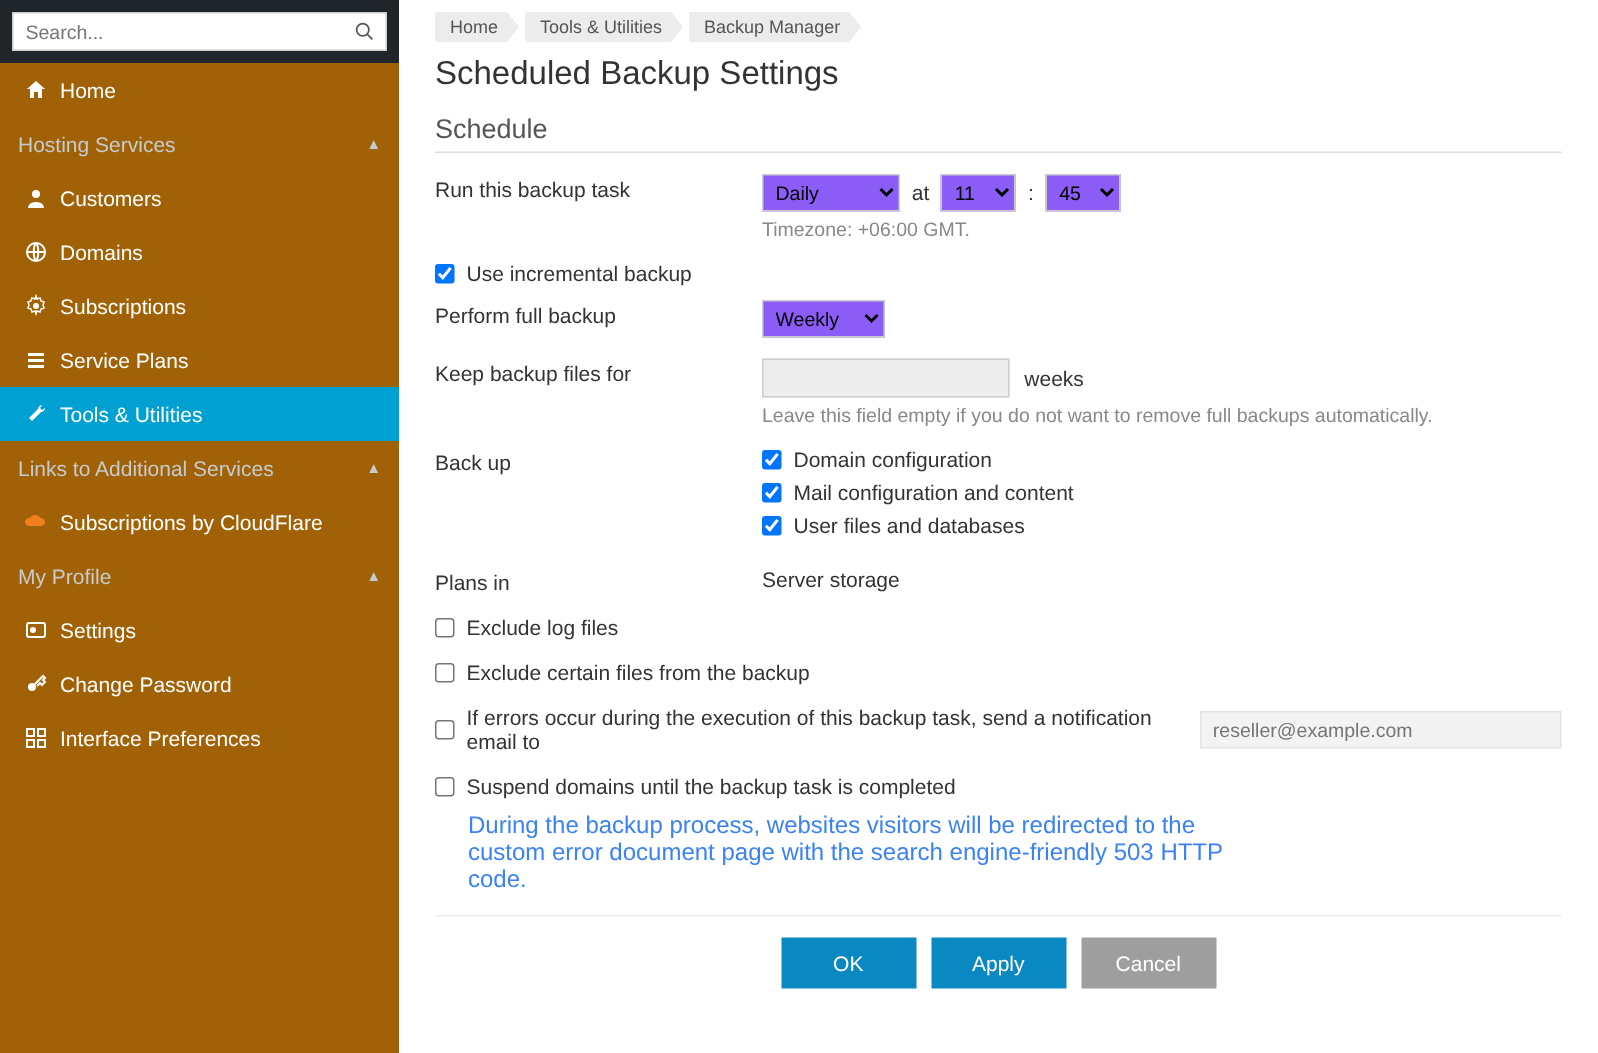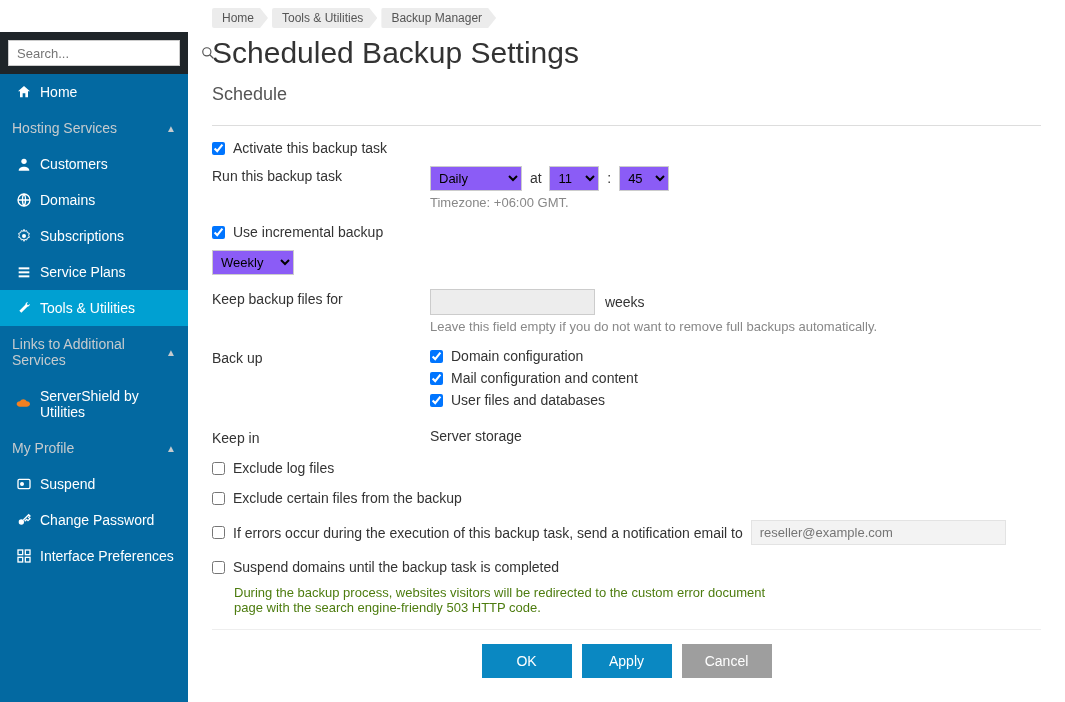--- a/index.html
+++ b/index.html
@@ -1,50 +1,50 @@
 <!DOCTYPE html>
 <html><head>
 <meta charset="utf-8">
 <style>
 * { box-sizing: border-box; margin: 0; padding: 0; }
 body { font-family: "Segoe UI", Arial, sans-serif; font-size: 14px; color: #333; background: #fff; }
 .container { display: flex; width: 1065px; height: 702px; }
-.sidebar { width: 188px; background: #0369a1; color: #c6cbce; flex-shrink: 0; margin-top: 32px; }
+.sidebar { width: 266px; background: #a16207; color: #c6cbce; flex-shrink: 0; }
 .search-wrap { background: #1f2529; padding: 8px; }
 .search-box { display: flex; background: #fff; border: 1px solid #ccc; height: 26px; align-items: center; }
 .search-input { flex: 1; border: none; outline: none; padding: 0 8px; font-size: 13px; color: #888; background: transparent; }
 .search-btn { width: 28px; border: none; background: transparent; display: flex; align-items: center; justify-content: center; cursor: pointer; }
 .nav-section-title { display: flex; justify-content: space-between; align-items: center; padding: 10px 12px; font-size: 14px; color: #c6cbce; cursor: pointer; }
 .nav-item { display: flex; align-items: center; padding: 10px 12px 10px 16px; color: #fff; cursor: pointer; }
 .nav-item.active { background: #00a0d2; }
 .nav-item .icon-slot { width: 24px; display: inline-flex; align-items: center; justify-content: flex-start; }
 .nav-item span.label { flex: 1; }
 .chevron { font-size: 10px; }
 .main { flex: 1; padding: 0 24px 24px 24px; overflow-y: auto; }
 .breadcrumb { display: flex; gap: 4px; padding: 8px 0 6px 0; align-items: center; }
 .crumb { background: #ececec; color: #555; padding: 3px 14px 3px 10px; font-size: 12px; position: relative; cursor: pointer; border-radius: 2px; clip-path: polygon(0 0, calc(100% - 8px) 0, 100% 50%, calc(100% - 8px) 100%, 0 100%); }
-h1.page-title { font-size: 30px; font-weight: 400; color: #333; margin: 2px 0 14px 0; }
-h2.section-title { font-size: 18px; font-weight: 400; color: #555; border-bottom: 1px solid #ddd; padding-bottom: 20px; margin-bottom: 14px; }
+h1.page-title { font-size: 22px; font-weight: 400; color: #333; margin: 2px 0 14px 0; }
+h2.section-title { font-size: 18px; font-weight: 400; color: #555; border-bottom: 1px solid #ddd; padding-bottom: 4px; margin-bottom: 14px; }
 .form-row { display: flex; align-items: flex-start; margin-bottom: 14px; }
 .form-label { width: 218px; flex-shrink: 0; padding-top: 2px; color: #333; }
 .form-content { flex: 1; }
 .checkbox-row { display: flex; align-items: center; margin-bottom: 10px; }
 .checkbox-row input[type=checkbox] { margin-right: 8px; }
 .hint { color: #888; font-size: 13px; margin-top: 4px; }
 select { background: #8b5cf6; border: 1px solid #ccc; padding: 3px 4px; font-size: 13px; }
 input[type=text].tf { background: #ededed; border: 1px solid #ccc; padding: 3px 6px; font-size: 13px; width: 165px; height: 26px; }
 input[type=text].email { background: #f3f3f3; border: 1px solid #e3e3e3; padding: 4px 8px; font-size: 13px; width: 255px; color: #888; margin-left: 8px; }
 .stack .checkbox-row { margin-bottom: 6px; }
 .store-link { color: #1e88c7; text-decoration: none; cursor: pointer; }
 .divider { border-top: 1px solid #eee; margin: 14px 0; }
 .buttons { display: flex; gap: 10px; justify-content: center; margin-top: 10px; }
 .btn { min-width: 90px; height: 34px; border: none; font-size: 14px; cursor: pointer; color: #fff; font-weight: 500; }
 .btn-primary { background: #0a88c2; }
 .btn-cancel { background: #9e9e9e; }
-.exclude-hint { color: #4d7c0f; font-size: 13px; margin: 4px 0 12px 22px; max-width: 540px; }
+.exclude-hint { color: #3b82f6; font-size: 16px; margin: 4px 0 12px 22px; max-width: 540px; }
 svg { display: inline-block; vertical-align: middle; }
 </style>
 </head>
 <body>
 
 <div class="container">
   <div class="sidebar">
     <div class="search-wrap">
       <div class="search-box">
         <input class="search-input" type="text" placeholder="Search..." style="">
@@ -119,35 +119,35 @@
     <div class="nav-section-title">
       <span>Links to Additional Services</span>
       <span class="chevron">▲</span>
     </div>
     <div class="nav-item">
       <span class="icon-slot">
           <svg width="16" height="12" viewBox="0 0 24 16" fill="#f38020">
             <path d="M6 12c-3 0-5-2-5-4s2-4 5-4c1-2 3-3 5-3s4 1 5 3c3 0 5 2 5 4s-2 4-5 4H6z"></path>
           </svg>
         </span>
-      <span class="label">ServerShield by Utilities</span>
+      <span class="label">Subscriptions by CloudFlare</span>
     </div>
 
     <div class="nav-section-title">
       <span>My Profile</span>
       <span class="chevron">▲</span>
     </div>
     <div class="nav-item">
       <span class="icon-slot">
           <svg width="16" height="16" viewBox="0 0 24 24" fill="none" stroke="#fff" stroke-width="2">
             <rect x="3" y="5" width="18" height="14" rx="2"></rect>
             <circle cx="9" cy="12" r="2" fill="#fff"></circle>
           </svg>
         </span>
-      <span class="label">Suspend</span>
+      <span class="label">Settings</span>
     </div>
     <div class="nav-item">
       <span class="icon-slot">
           <svg width="16" height="16" viewBox="0 0 24 24" fill="#fff">
             <circle cx="8" cy="15" r="4"></circle>
             <path d="M11 12l8-8 2 2-2 2 2 2-3 3-2-2-3 3" stroke="#fff" stroke-width="2" fill="none"></path>
           </svg>
         </span>
       <span class="label">Change Password</span>
     </div>
@@ -168,43 +168,40 @@
     <div class="breadcrumb">
       <span class="crumb">Home</span>
       <span class="crumb">Tools &amp; Utilities</span>
       <span class="crumb">Backup Manager</span>
     </div>
 
     <h1 class="page-title">Scheduled Backup Settings</h1>
 
     <h2 class="section-title">Schedule</h2>
 
-    <div class="checkbox-row">
-      <input type="checkbox" checked="" style="">
-      <span>Activate this backup task</span>
-    </div>
 
     <div class="form-row">
       <div class="form-label">Run this backup task</div>
       <div class="form-content">
         <select style="width:92px"><option>Daily</option></select>
         <span style="margin:0 4px">at</span>
         <select style="width:50px"><option>11</option></select>
         <span style="margin:0 4px">:</span>
         <select style="width:50px"><option>45</option></select>
         <div class="hint">Timezone: +06:00 GMT.</div>
       </div>
     </div>
 
     <div class="checkbox-row">
       <input type="checkbox" checked="" style="">
       <span>Use incremental backup</span>
     </div>
 
     <div class="form-row">
+      <div class="form-label">Perform full backup</div>
       <div class="form-content">
         <select style="width:82px"><option>Weekly</option></select>
       </div>
     </div>
 
     <div class="form-row">
       <div class="form-label">Keep backup files for</div>
       <div class="form-content">
         <input type="text" class="tf" style="">
         <span style="margin-left:6px">weeks</span>
@@ -225,21 +222,21 @@
             <span>Mail configuration and content</span>
           </div>
         <div class="checkbox-row">
             <input type="checkbox" checked="" style="">
             <span>User files and databases</span>
           </div>
       </div>
     </div>
 
     <div class="form-row">
-      <div class="form-label">Keep in</div>
+      <div class="form-label">Plans in</div>
       <div class="form-content">
         <div>Server storage</div>
       </div>
     </div>
 
     <div class="checkbox-row" style="margin-top:8px">
       <input type="checkbox" style="">
       <span>Exclude log files</span>
     </div>
 

